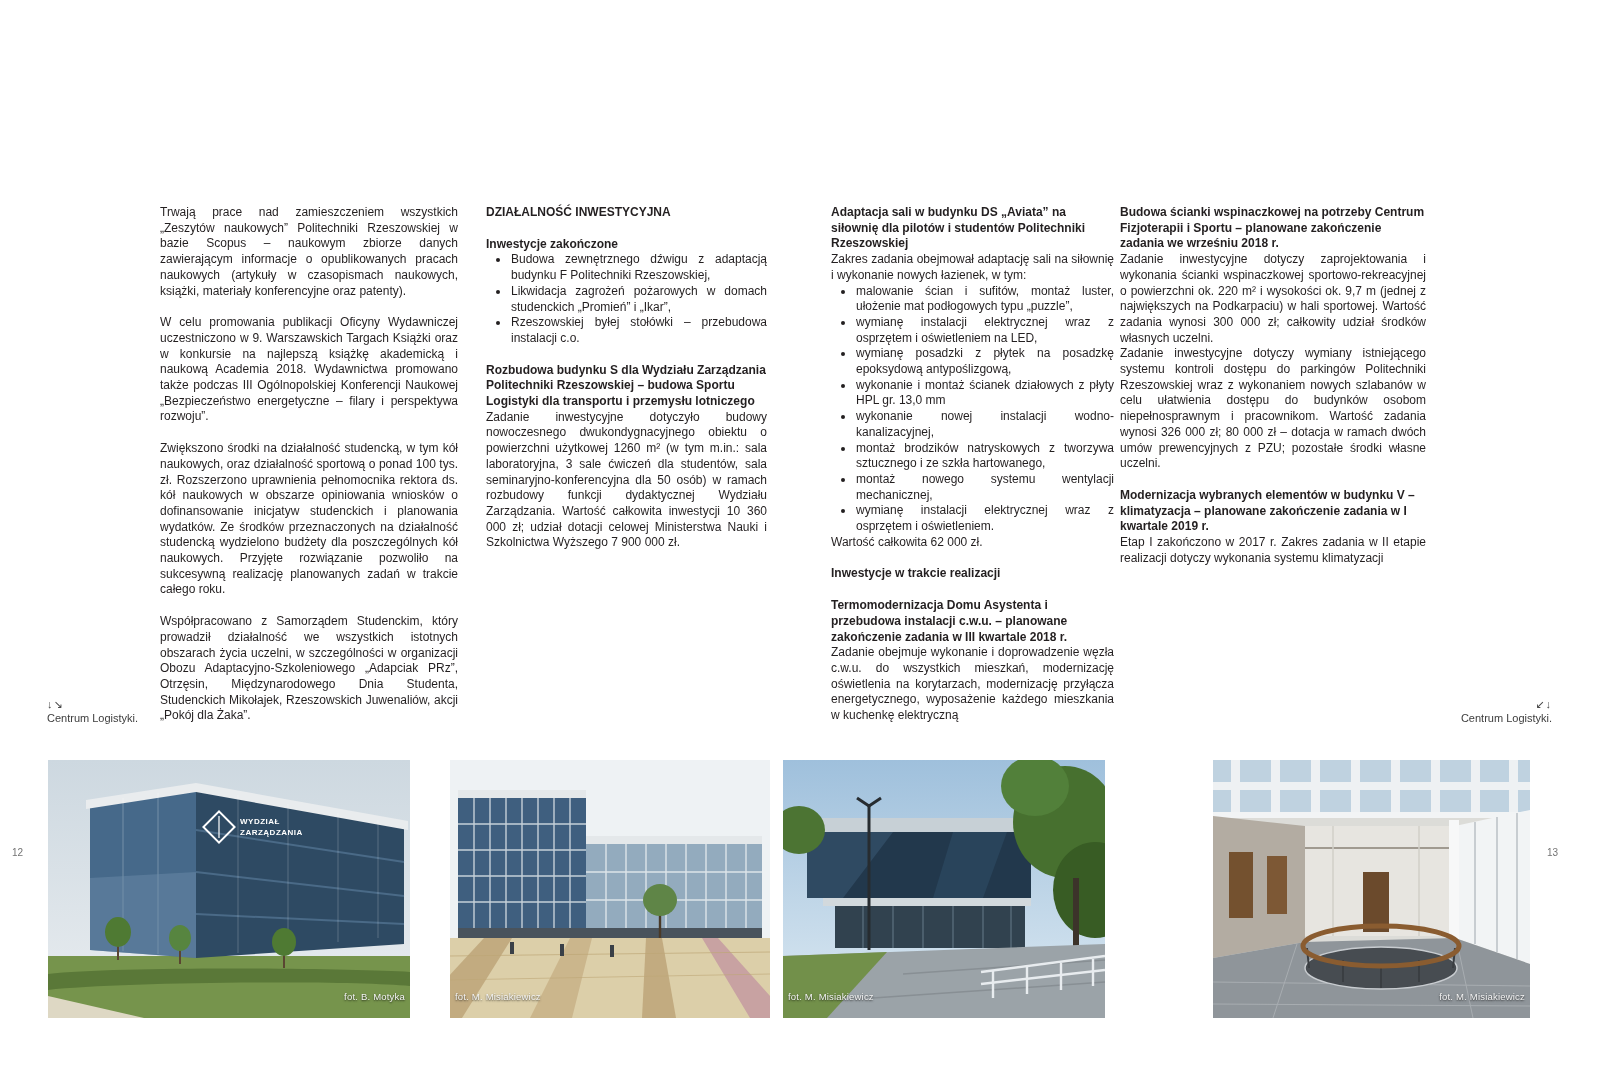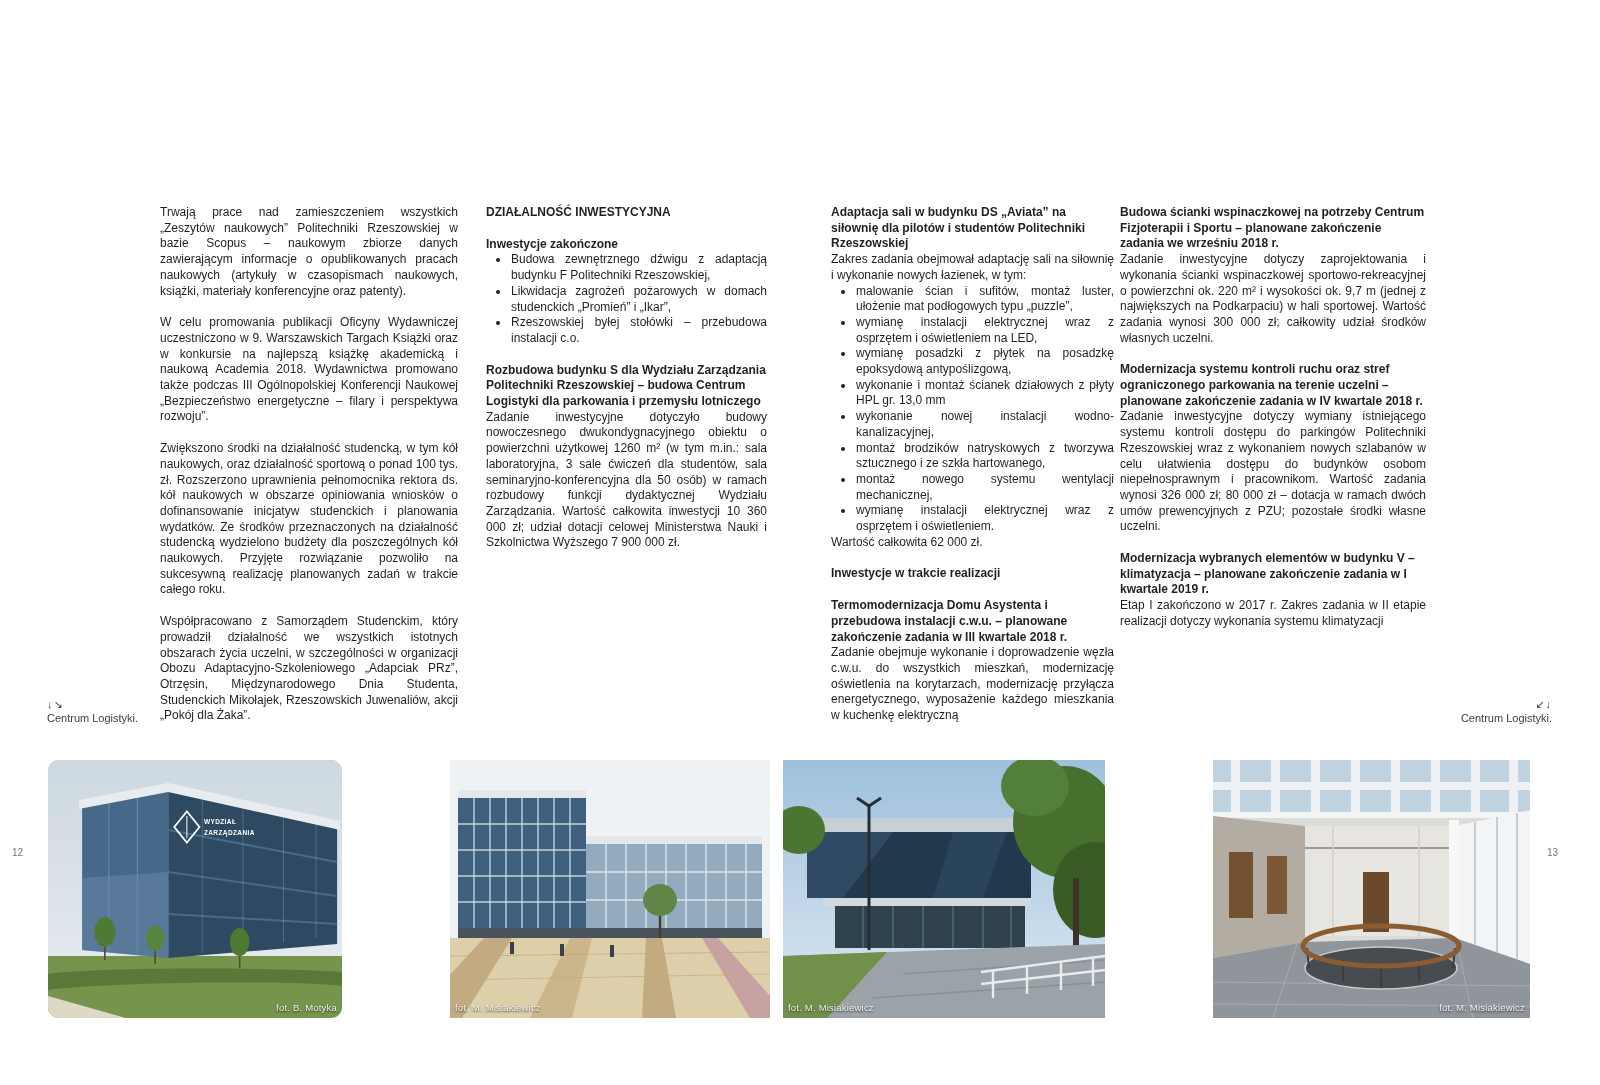--- a/index.html
+++ b/index.html
@@ -30,27 +30,27 @@
   .pagenum{position:absolute;top:847px;font-size:10px;color:#737373;}
   #pg-left{left:12px;}
   #pg-right{right:42px;}
   
   .capblock{position:absolute;top:698px;font-size:11px;line-height:13.5px;color:#3c3c3c;}
   #cap-left{left:47px;text-align:left;}
   #cap-right{right:48px;text-align:right;}
   .cap-arrows{font-size:11px;letter-spacing:1px;color:#4a4a4a;}
   
   .photo{position:absolute;top:760px;height:258px;overflow:hidden;background:#ccc;}
-  #ph1{left:48px;width:294px;border-radius:11px;}
+  #ph1{left:48px;width:362px;}
   #ph2{left:450px;width:320px;}
   #ph3{left:783px;width:322px;}
   #ph4{left:1213px;width:317px;}
   .photo svg{display:block;width:100%;height:100%;}
   .fot{
-    position:absolute;bottom:5px;font-size:9.5px;letter-spacing:.2px;
+    position:absolute;bottom:16px;font-size:9.5px;letter-spacing:.2px;
     color:#f4f4f4;text-shadow:0 1px 2px rgba(0,0,0,.7);white-space:nowrap;
   }
   .fot.br{right:5px;} .fot.bl{left:5px;}
 </style>
 </head>
 <body>
 
 <div class="pagenum" id="pg-left">12</div>
 <div class="pagenum" id="pg-right">13</div>
 
@@ -70,21 +70,21 @@
     <p class="blk-p">Współpracowano z Samorządem Studenckim, który prowadził działalność we wszystkich istotnych obszarach życia uczelni, w szczególności w organizacji Obozu Adaptacyjno-Szkoleniowego „Adapciak PRz”, Otrzęsin, Międzynarodowego Dnia Studenta, Studenckich Mikołajek, Rzeszowskich Juwenaliów, akcji „Pokój dla Żaka”.</p>
   </div>
 <div class="col" id="col2">
     <p class="blk-h">DZIAŁALNOŚĆ INWESTYCYJNA</p>
     <p class="blk-h">Inwestycje zakończone</p>
     <ul class="blk-ul">
       <li>Budowa zewnętrznego dźwigu z adaptacją budynku F Politechniki Rzeszowskiej,</li>
       <li>Likwidacja zagrożeń pożarowych w domach studenckich „Promień” i „Ikar”,</li>
       <li>Rzeszowskiej byłej stołówki – przebudowa instalacji c.o.</li>
     </ul>
-    <p class="blk-h">Rozbudowa budynku S dla Wydziału Zarządzania Politechniki Rzeszowskiej – budowa Centrum Logistyki dla parkowania i przemysłu lotniczego</p>
+    <p class="blk-h">Rozbudowa budynku S dla Wydziału Zarządzania Politechniki Rzeszowskiej – budowa Sportu Logistyki dla transportu i przemysłu lotniczego</p>
     <p class="blk-pt">Zadanie inwestycyjne dotyczyło budowy nowoczesnego dwukondygnacyjnego obiektu o powierzchni użytkowej 1260 m² (w tym m.in.: sala laboratoryjna, 3 sale ćwiczeń dla studentów, sala seminaryjno-konferencyjna dla 50 osób) w ramach rozbudowy funkcji dydaktycznej Wydziału Zarządzania. Wartość całkowita inwestycji 10 360 000 zł; udział dotacji celowej Ministerstwa Nauki i Szkolnictwa Wyższego 7 900 000 zł.</p>
   </div>
 <div class="col" id="col3">
     <p class="blk-h">Adaptacja sali w budynku DS „Aviata” na siłownię dla pilotów i studentów Politechniki Rzeszowskiej</p>
     <p class="blk-pt">Zakres zadania obejmował adaptację sali na siłownię i wykonanie nowych łazienek, w tym:</p>
     <ul class="blk-ul">
       <li>malowanie ścian i sufitów, montaż luster, ułożenie mat podłogowych typu „puzzle”,</li>
       <li>wymianę instalacji elektrycznej wraz z osprzętem i oświetleniem na LED,</li>
       <li>wymianę posadzki z płytek na posadzkę epoksydową antypoślizgową,</li>
       <li>wykonanie i montaż ścianek działowych z płyty HPL gr. 13,0 mm</li>
@@ -94,21 +94,20 @@
       <li>wymianę instalacji elektrycznej wraz z osprzętem i oświetleniem.</li>
     </ul>
     <p class="blk-pt">Wartość całkowita 62 000 zł.</p>
     <p class="blk-h">Inwestycje w trakcie realizacji</p>
     <p class="blk-h">Termomodernizacja Domu Asystenta i przebudowa instalacji c.w.u. – planowane zakończenie zadania w III kwartale 2018 r.</p>
     <p class="blk-pt">Zadanie obejmuje wykonanie i doprowadzenie węzła c.w.u. do wszystkich mieszkań, modernizację oświetlenia na korytarzach, modernizację przyłącza energetycznego, wyposażenie każdego mieszkania w kuchenkę elektryczną</p>
   </div>
 <div class="col" id="col4">
     <p class="blk-h">Budowa ścianki wspinaczkowej na potrzeby Centrum Fizjoterapii i Sportu – planowane zakończenie zadania we wrześniu 2018 r.</p>
     <p class="blk-pt">Zadanie inwestycyjne dotyczy zaprojektowania i wykonania ścianki wspinaczkowej sportowo-rekreacyjnej o powierzchni ok. 220 m² i wysokości ok. 9,7 m (jednej z największych na Podkarpaciu) w hali sportowej. Wartość zadania wynosi 300 000 zł; całkowity udział środków własnych uczelni.</p>
-    <p class="blk-h">Modernizacja systemu kontroli ruchu oraz stref ograniczonego parkowania na terenie uczelni – planowane zakończenie zadania w IV kwartale 2018 r.</p>
     <p class="blk-pt">Zadanie inwestycyjne dotyczy wymiany istniejącego systemu kontroli dostępu do parkingów Politechniki Rzeszowskiej wraz z wykonaniem nowych szlabanów w celu ułatwienia dostępu do budynków osobom niepełnosprawnym i pracownikom. Wartość zadania wynosi 326 000 zł; 80 000 zł – dotacja w ramach dwóch umów prewencyjnych z PZU; pozostałe środki własne uczelni.</p>
     <p class="blk-h">Modernizacja wybranych elementów w budynku V – klimatyzacja – planowane zakończenie zadania w I kwartale 2019 r.</p>
     <p class="blk-pt">Etap I zakończono w 2017 r. Zakres zadania w II etapie realizacji dotyczy wykonania systemu klimatyzacji</p>
   </div>
 
 <figure class="photo" id="ph1" style="margin:0">
   <svg viewBox="0 0 362 258" preserveAspectRatio="none">
     <defs>
       <linearGradient id="sky1" x1="0" y1="0" x2="0" y2="1">
         <stop offset="0" stop-color="#cdd8e0"></stop>

